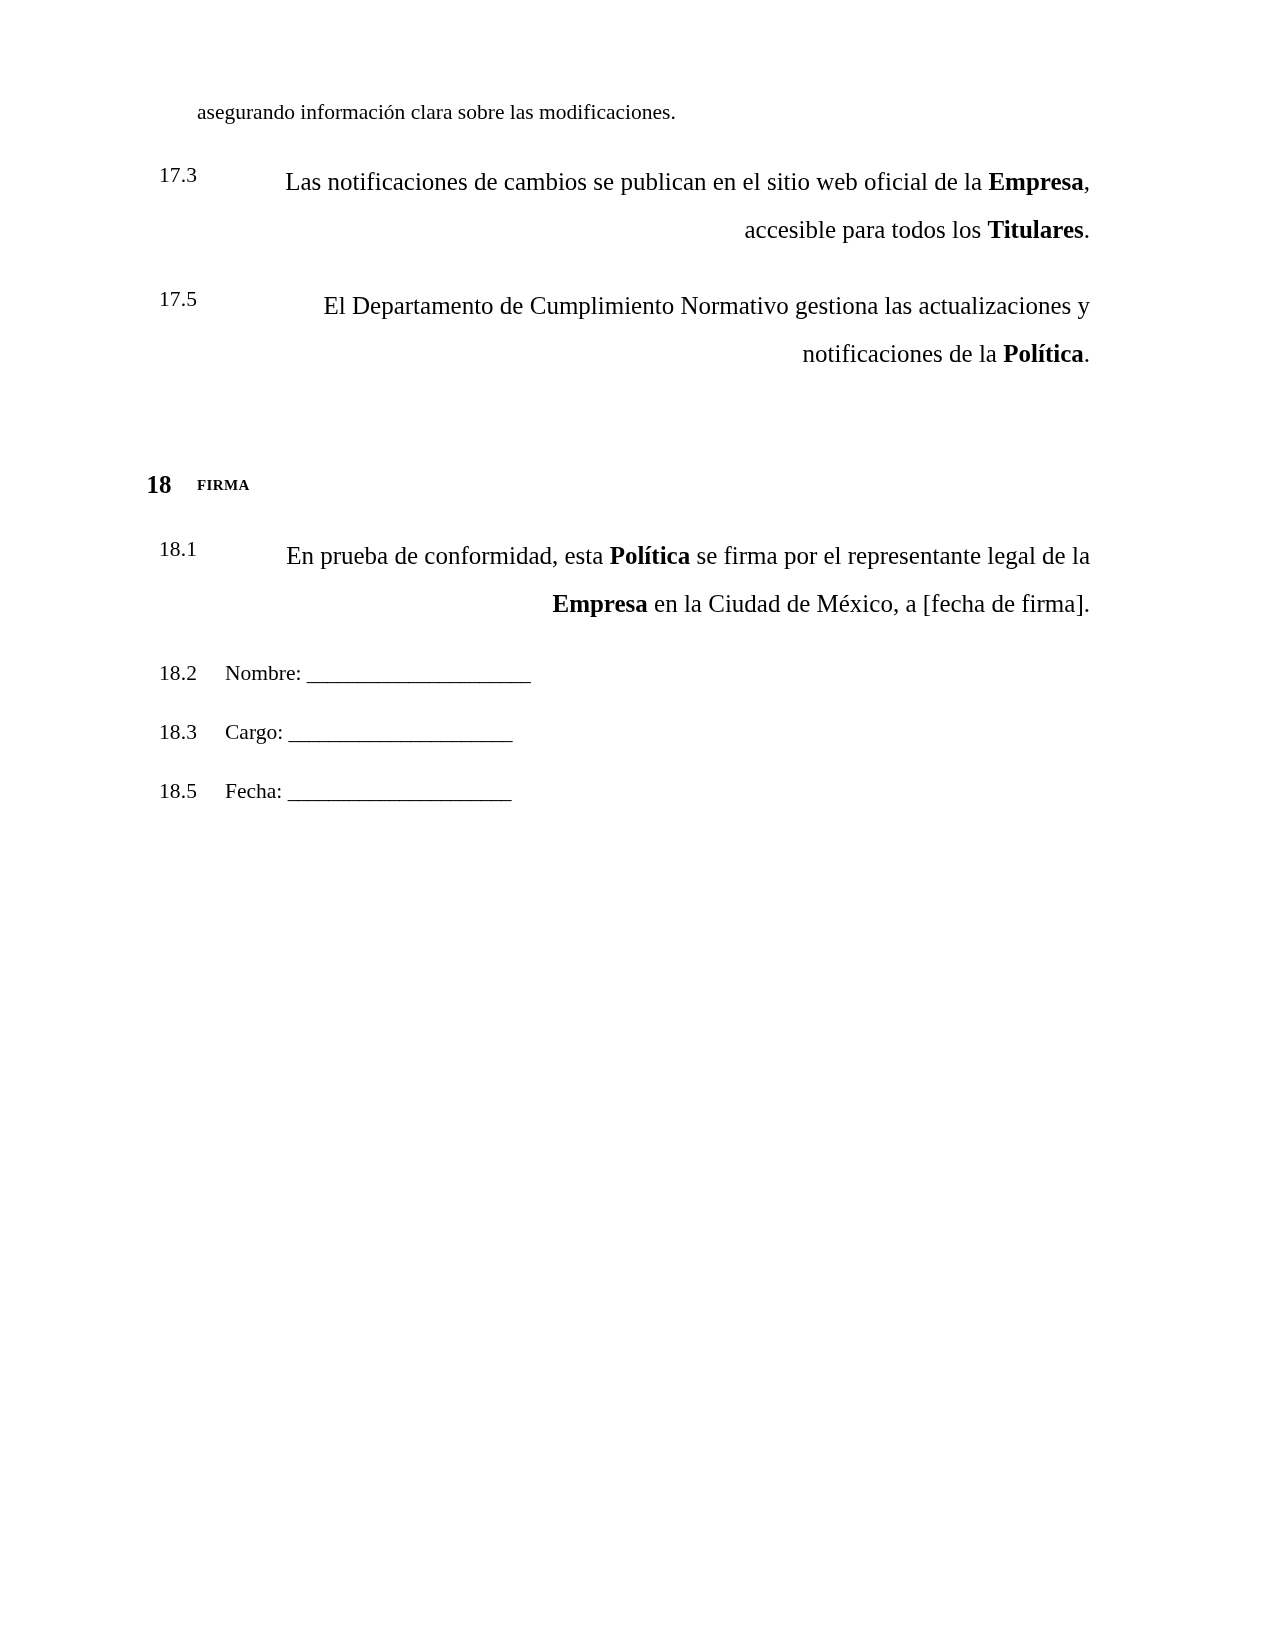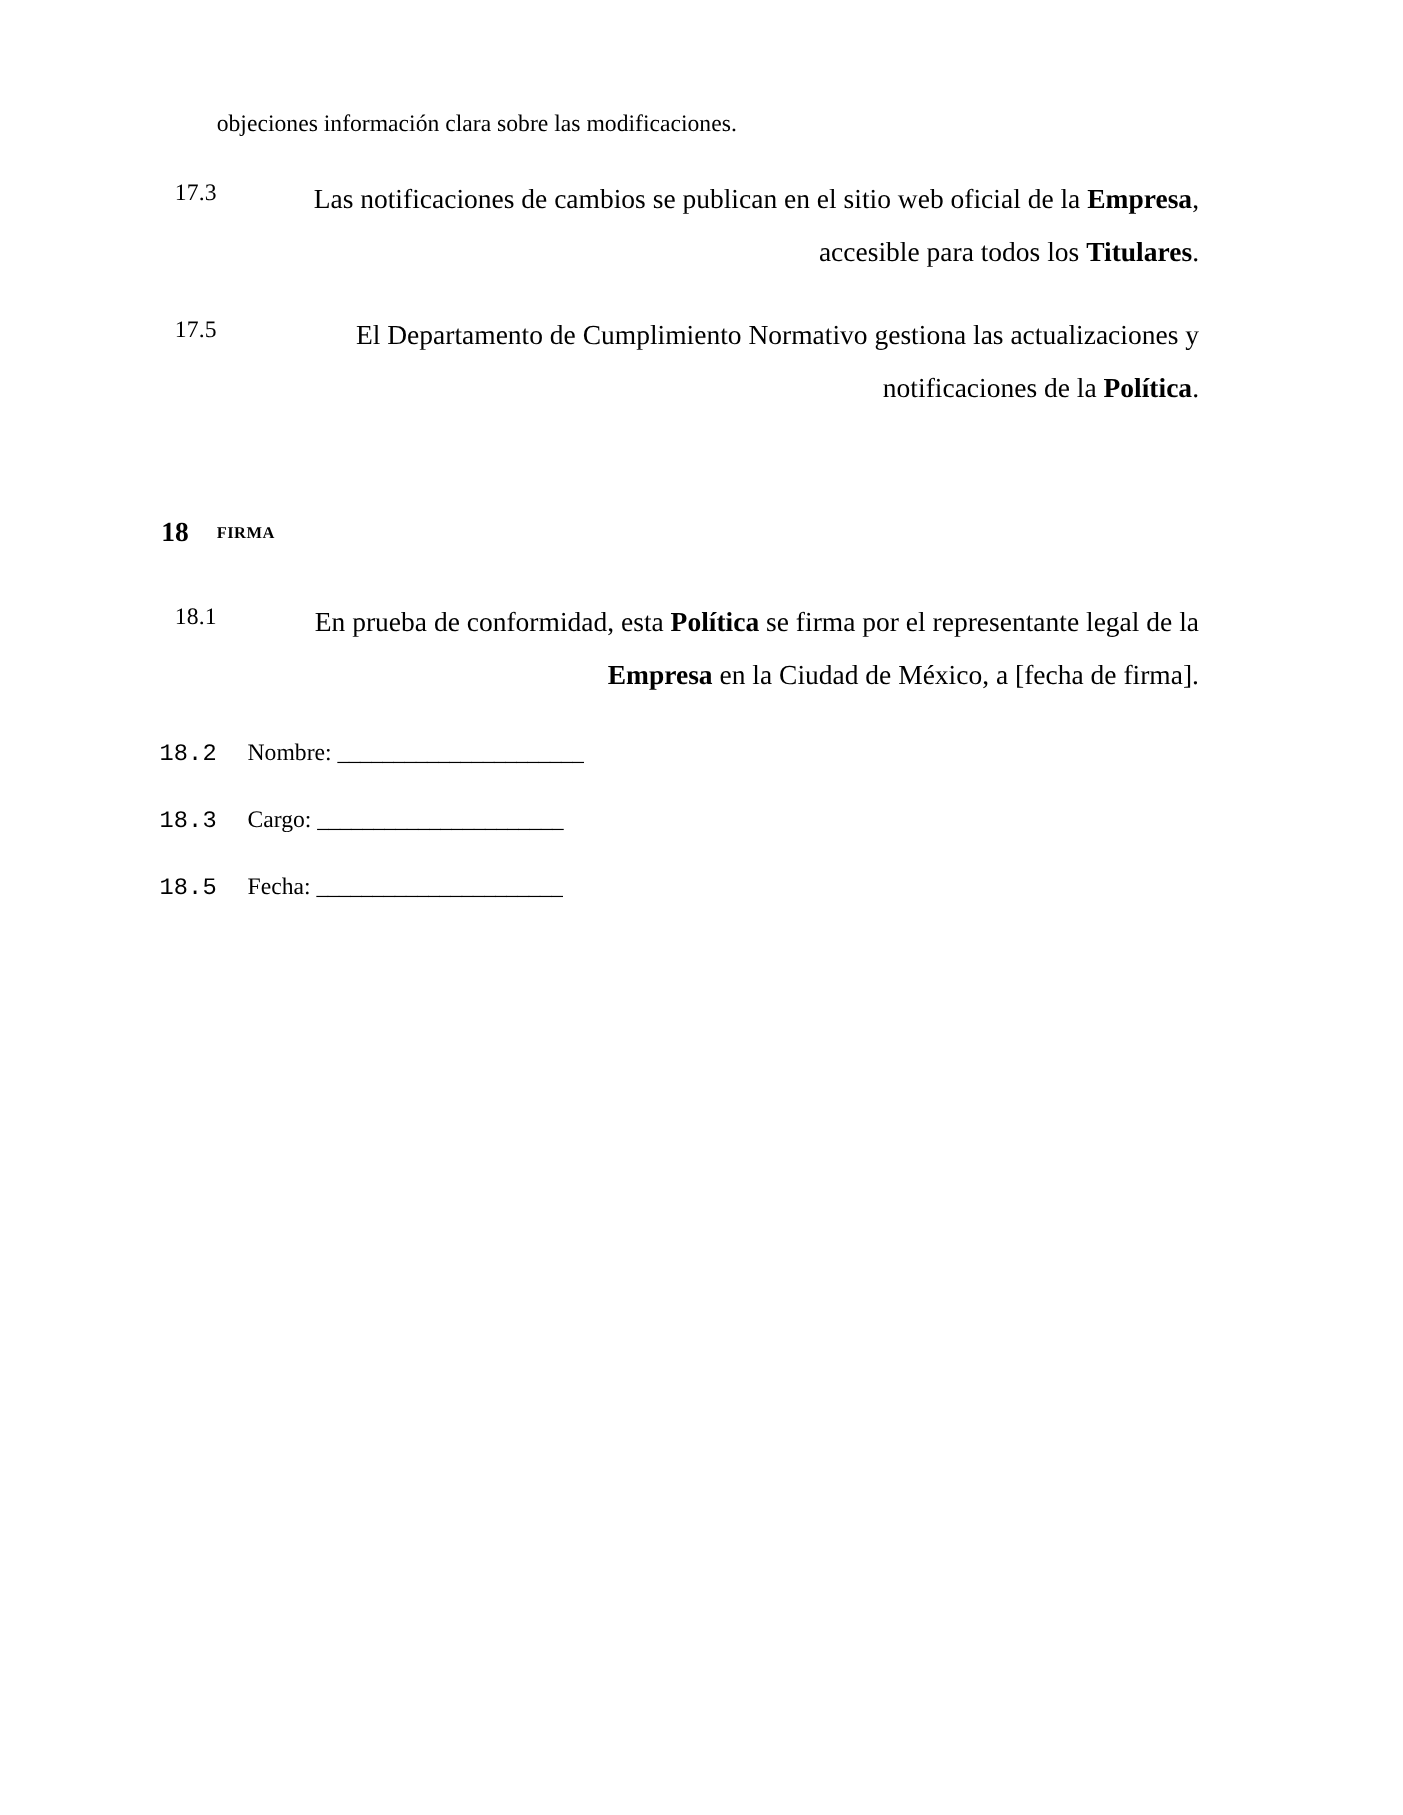--- a/index.html
+++ b/index.html
@@ -75,47 +75,47 @@
     padding-right: 14px;
     box-sizing: border-box;
   }
   .section-heading .sec-title {
     flex: 1 1 auto;
     font-size: 15px;
     line-height: 34px;
     font-weight: bold;
     letter-spacing: 0.4px;
   }
-  .after-heading { margin-top: 41px; }
+  .after-heading { margin-top: 30px; }
 
   
   .field-row {
     display: flex;
     align-items: baseline;
     margin: 0 0 25px 0;
   }
-  .field-row .clause-num { line-height: 34px; font-family: Liberation Mono, monospace; }
+  .field-row .clause-num { line-height: 34px; }
   .field-body {
     flex: 1 1 auto;
     font-size: 21.5px;
     line-height: 34px;
     white-space: pre;
     margin-left: 28px;
   }
   .field-label { }
   .field-rule {
     letter-spacing: -0.6px;
   }
 </style>
 </head>
 <body>
 
 <div class="page">
 
-  <p class="cont">objeciones información clara sobre las modificaciones.</p>
+  <p class="cont">asegurando información clara sobre las modificaciones.</p>
 
   <div id="clause-list">
       <div class="clause">
         <div class="clause-num">17.3</div>
         <div class="clause-body"><span>Las notificaciones de cambios se publican en el sitio web oficial de la </span><b>Empresa</b><span>, accesible para todos los </span><b>Titulares</b><span>.</span></div>
       </div>
       <div class="clause">
         <div class="clause-num">17.5</div>
         <div class="clause-body"><span>El Departamento de Cumplimiento Normativo gestiona las actualizaciones y notificaciones de la </span><b>Política</b><span>.</span></div>
       </div>

